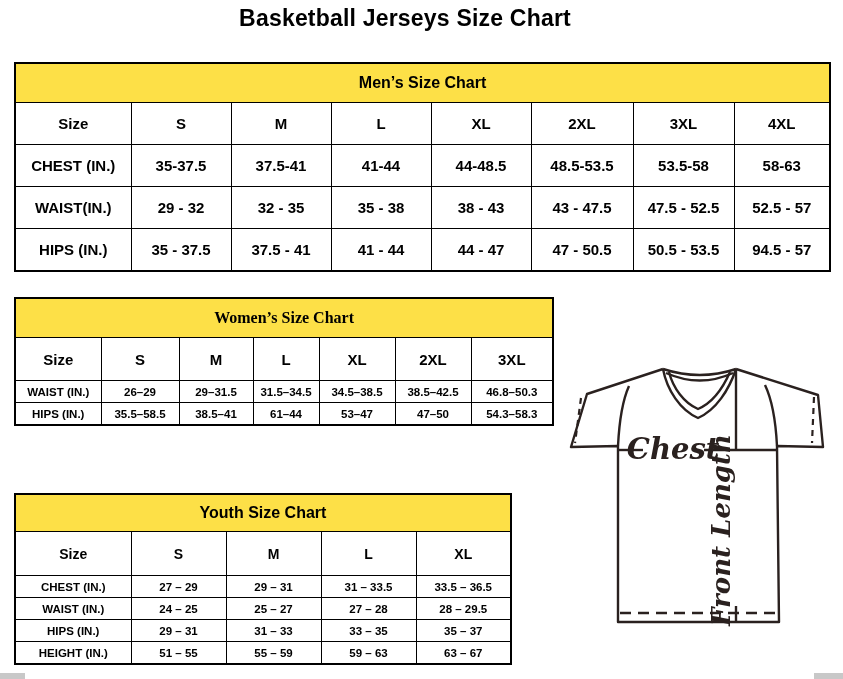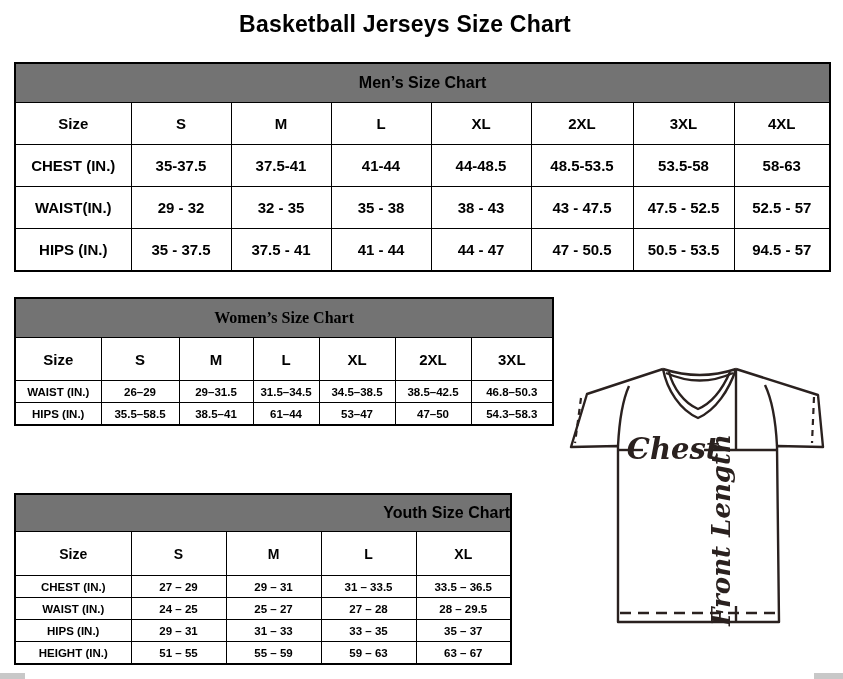--- a/index.html
+++ b/index.html
@@ -2,44 +2,44 @@
 <html><head>
 <meta charset="utf-8">
 <style>
   html,body{margin:0;padding:0;}
   body{
     width:843px;height:679px;position:relative;background:#ffffff;
     font-family:"Liberation Sans", sans-serif;color:#000;overflow:hidden;
   }
   .page-title{
     position:absolute;left:0;top:5px;width:810px;text-align:center;
-    font-size:23px;font-weight:bold;letter-spacing:.2px;margin-top:6px;
+    font-size:23px;font-weight:bold;letter-spacing:.2px;
   }
   table.chart{
     position:absolute;border-collapse:collapse;table-layout:fixed;
     border:2px solid #000;
   }
   table.chart td{
     border:1px solid #000;text-align:center;vertical-align:middle;
     font-weight:bold;padding:0;overflow:hidden;white-space:nowrap;
   }
-  td.band{background:#737373;font-size:16px;}
+  td.band{background:#fde047;font-size:16px;}
   
   #men{left:14px;top:62px;width:815px;}
   #men td.band{height:38px;}
   #men tr.hdr td{height:41px;font-size:15px;}
   #men tr.data td{height:41px;font-size:15px;}
   
   #women{left:14px;top:297px;width:538px;}
   #women td.band{height:38px;font-family:Liberation Serif, serif;}
   #women tr.hdr td{height:42px;font-size:15px;}
   #women tr.data td{height:21px;font-size:11.5px;}
   
   #youth{left:14px;top:493px;width:496px;}
-  #youth td.band{height:36px;text-align:right;}
+  #youth td.band{height:36px;}
   #youth tr.hdr td{height:43px;font-size:14px;}
   #youth tr.data td{height:21px;font-size:11.5px;}
   
   .jersey{position:absolute;left:556px;top:354px;}
   .jersey path, .jersey line{fill:none;stroke:#2a211f;stroke-width:2.4;stroke-linecap:butt;stroke-linejoin:round;}
   .jersey .dash-s{stroke-width:2.2;stroke-dasharray:6 5;}
   .jersey .dash-h{stroke-width:2.4;stroke-dasharray:11 7;}
   .jersey text{
     fill:#2a211f;font-family:"DejaVu Serif", serif;
     font-style:italic;font-weight:bold;

